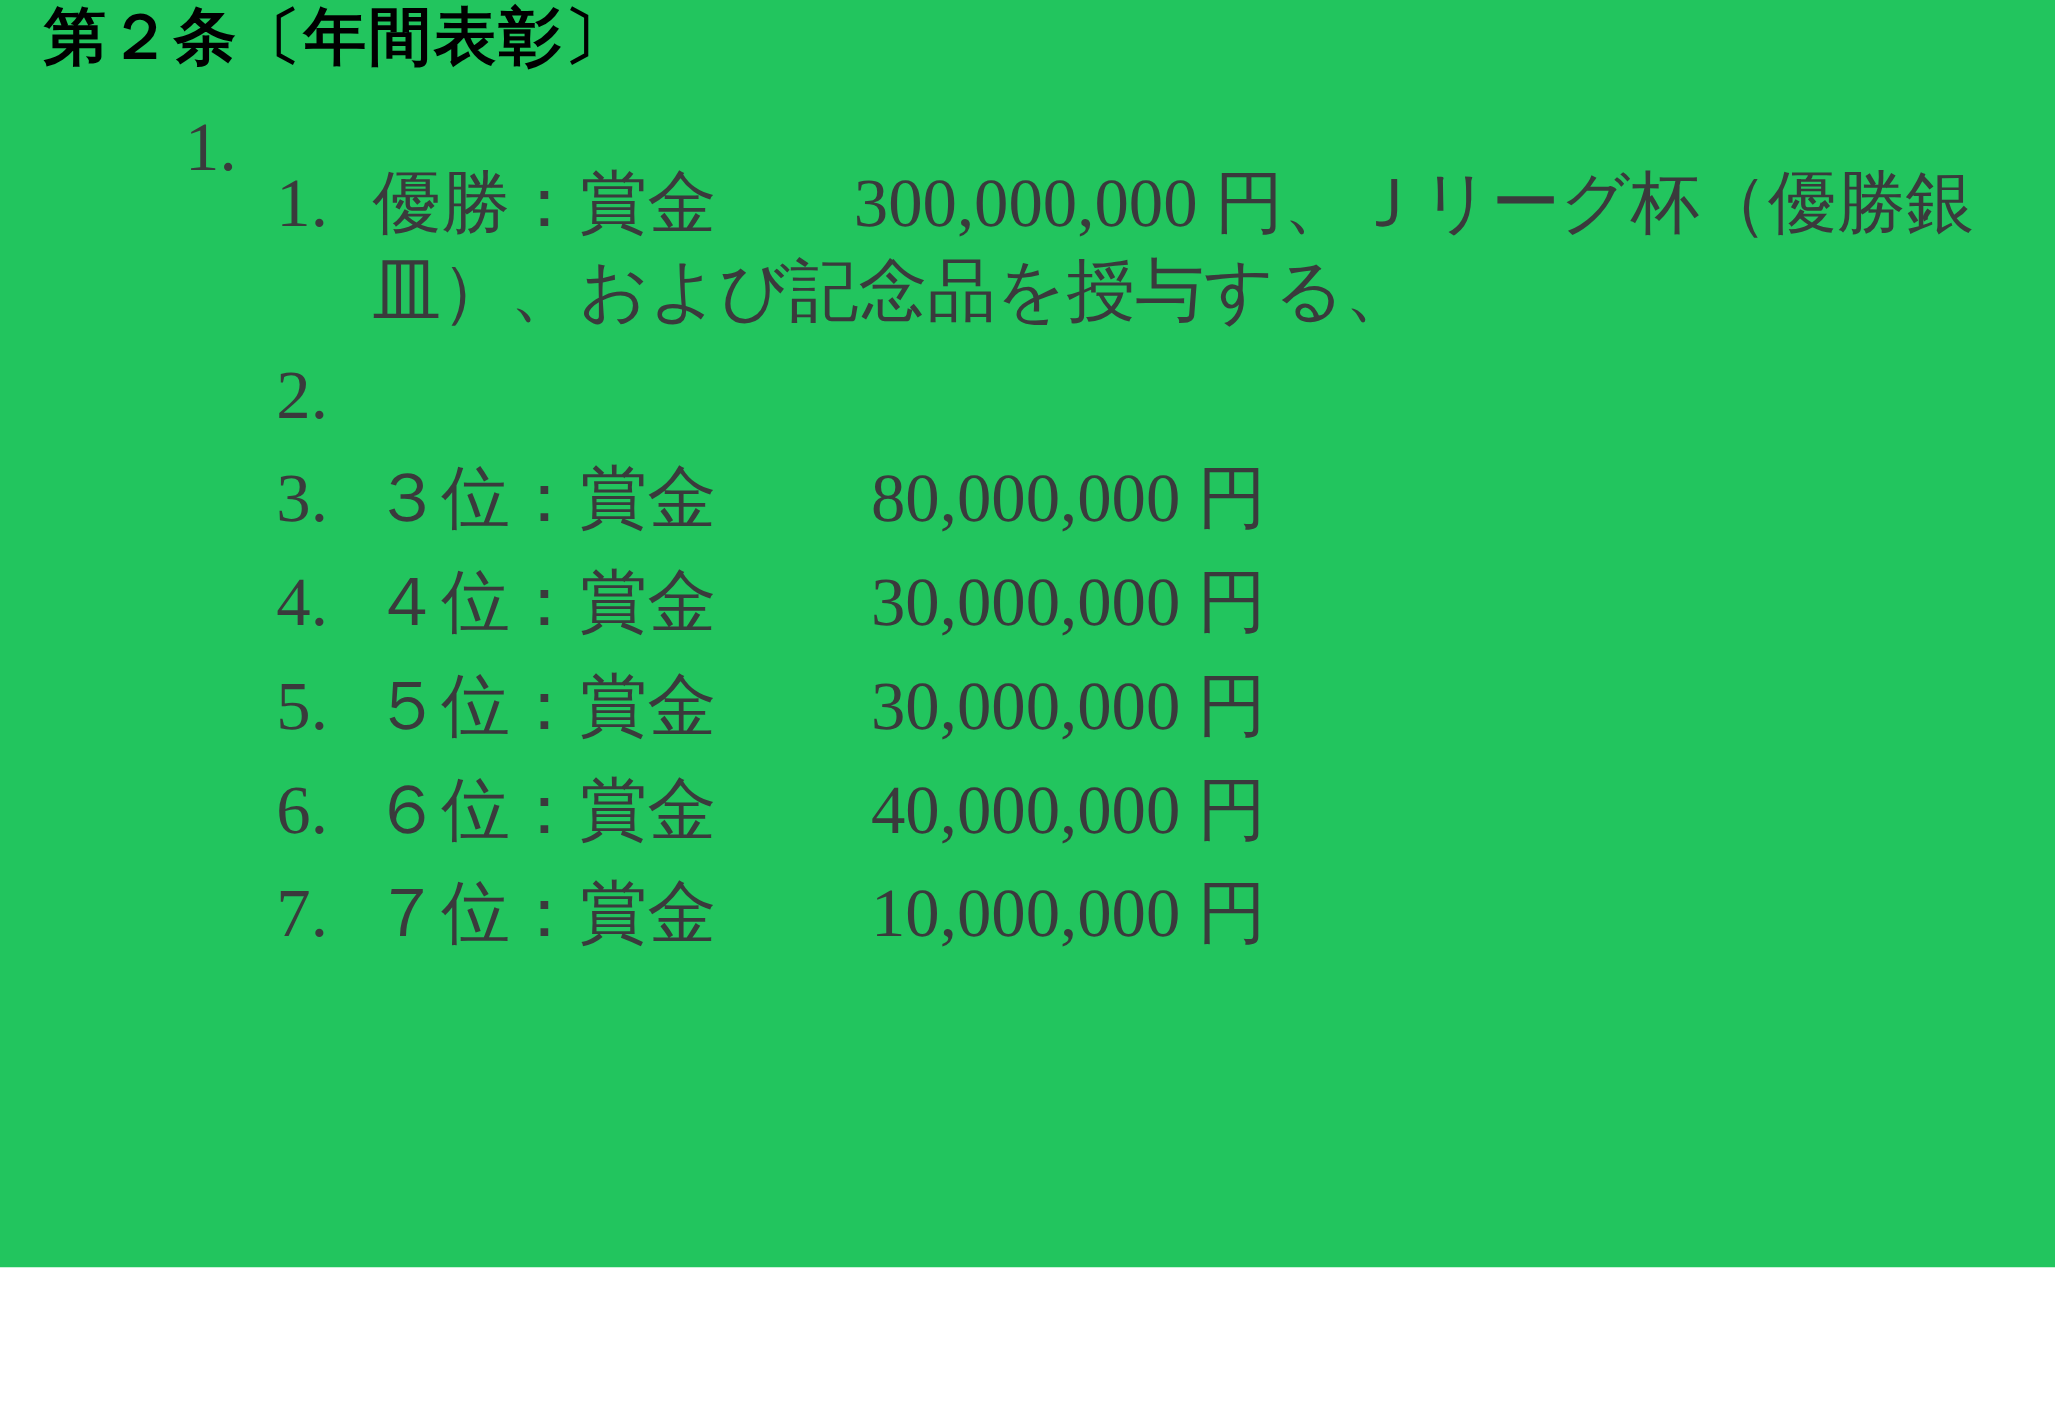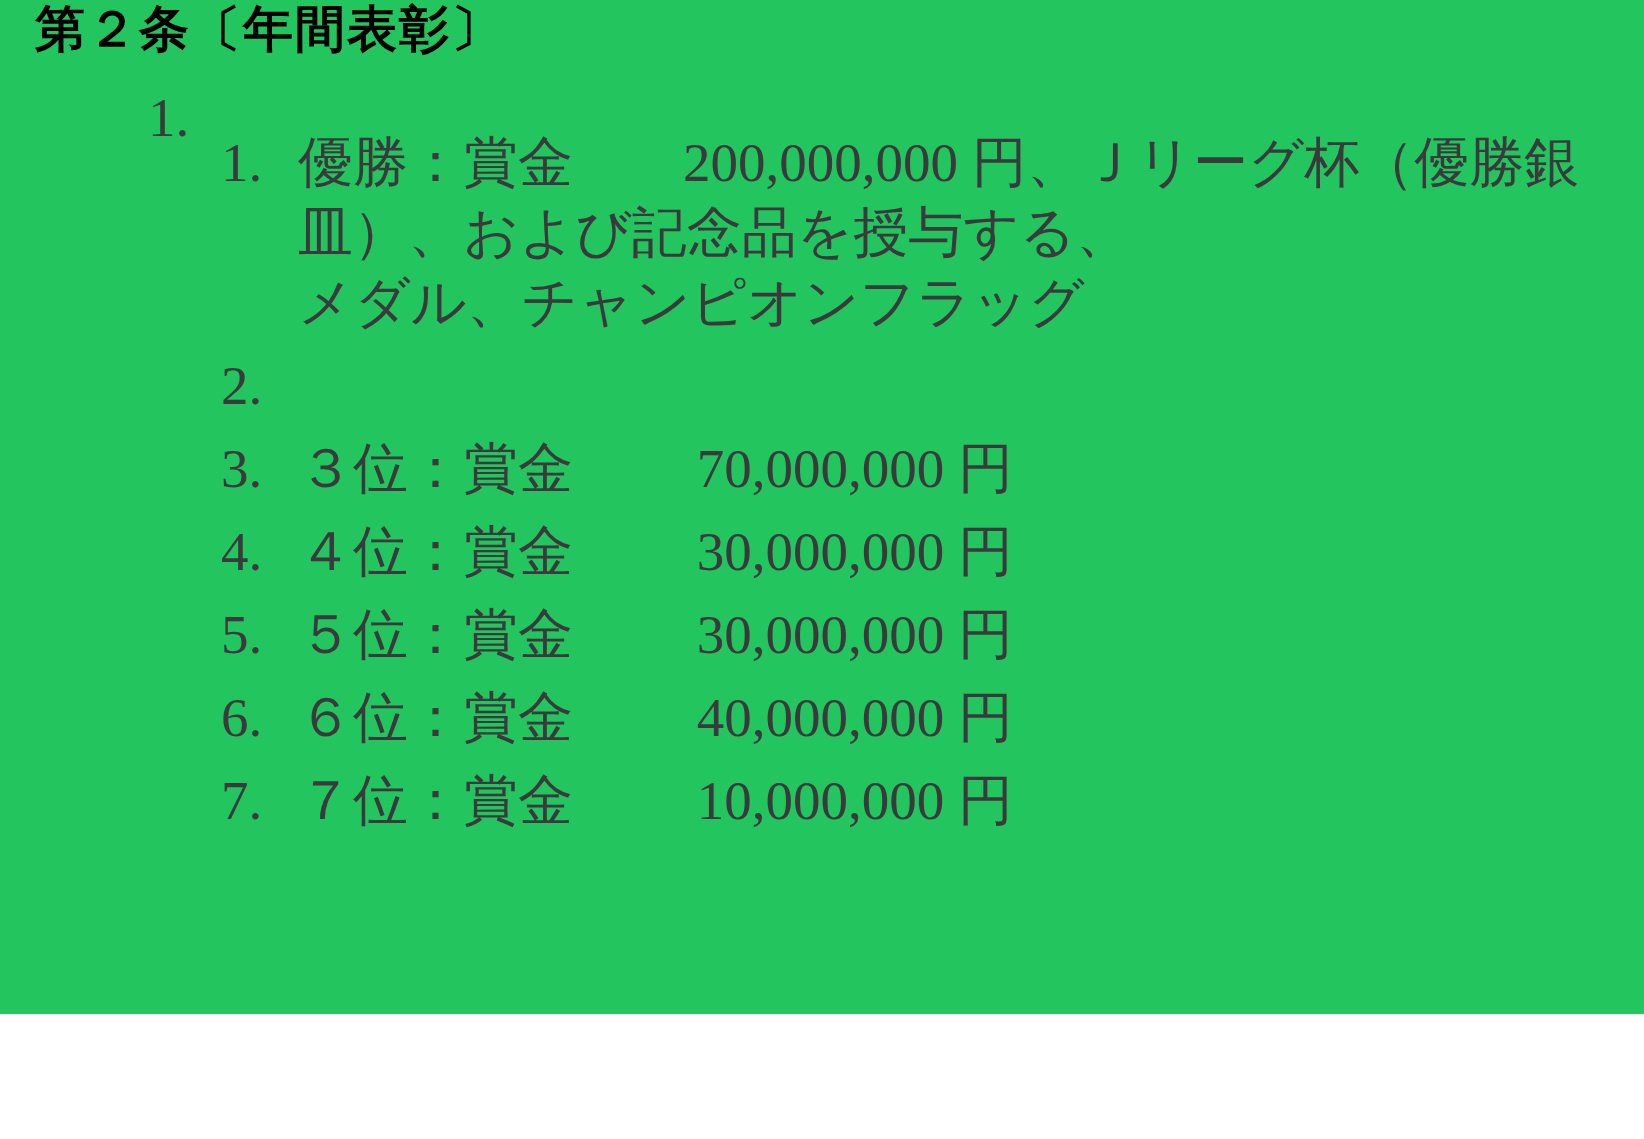--- a/index.html
+++ b/index.html
@@ -99,36 +99,35 @@
     <li class="outer-item">
       <span class="marker">1.</span>
       <div class="outer-content">
 
 
         <ol class="inner-list">
 
           <li class="inner-item">
             <span class="marker">1.</span>
             <div class="award-content">
-              <span class="tline">優勝：賞金　　200,000,000 円、Ｊリーグ杯（優勝銀</span>
+              <span class="tline">優勝：賞金　　300,000,000 円、Ｊリーグ杯（優勝銀</span>
               <span class="tline">皿）、および記念品を授与する、</span>
-              <span class="tline">メダル、チャンピオンフラッグ</span>
             </div>
           </li>
 
           <li class="inner-item">
             <span class="marker">2.</span>
             <div class="award-content">
             </div>
           </li>
 
           <li class="inner-item">
             <span class="marker">3.</span>
             <div class="award-content">
-              <span class="tline">３位：賞金　　 70,000,000 円</span>
+              <span class="tline">３位：賞金　　 80,000,000 円</span>
             </div>
           </li>
 
           <li class="inner-item">
             <span class="marker">4.</span>
             <div class="award-content">
               <span class="tline">４位：賞金　　 30,000,000 円</span>
             </div>
           </li>
 

